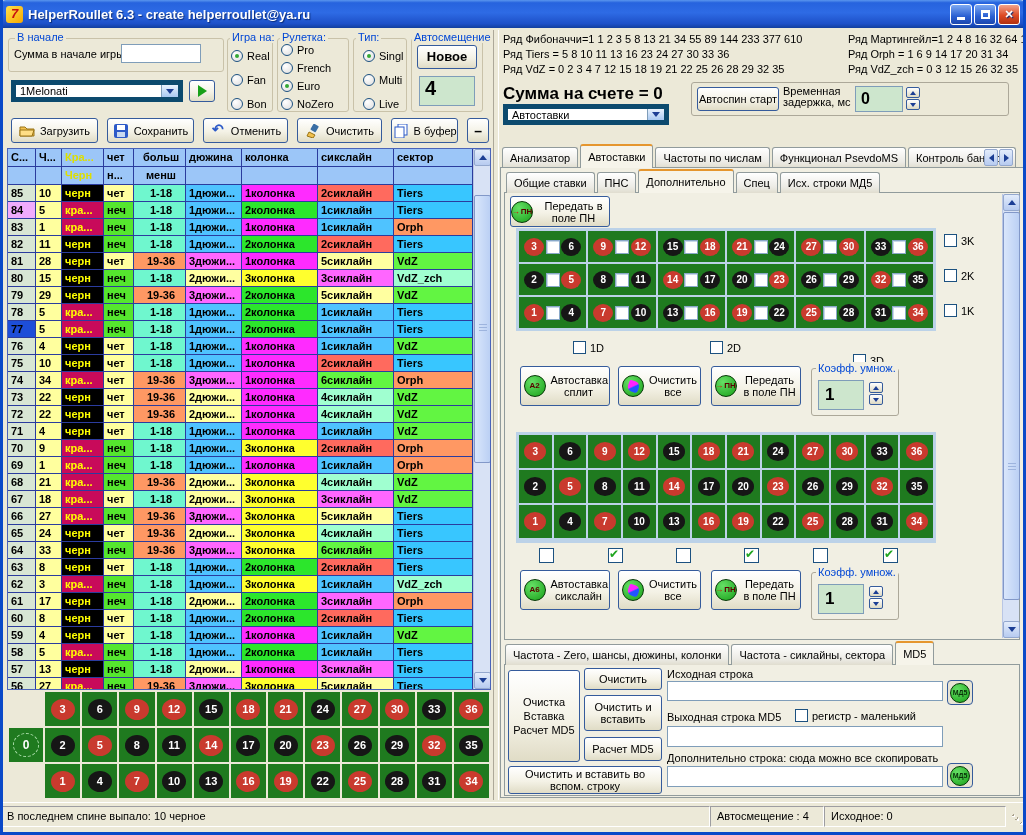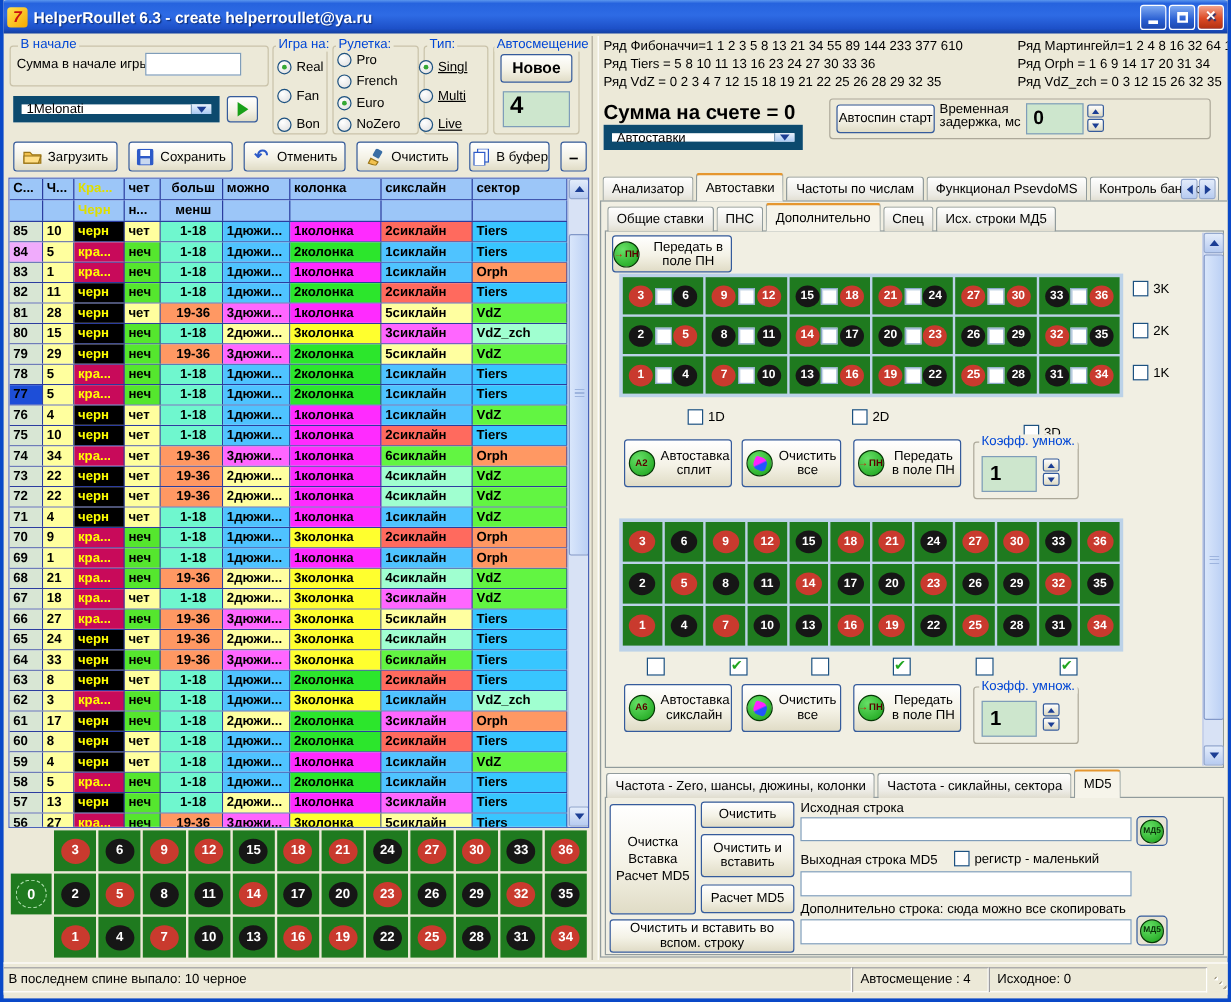--- a/index.html
+++ b/index.html
@@ -33,21 +33,21 @@
   .gbox { background:#CDE6CD; border:1px solid #7F9DB9; font-weight:bold; }
   .fieldset { border:1px solid #C9C2A9; border-radius:3px; }
   .flabel { position:absolute; color:#0046D5; font-size:11px; background:#ECE9D8; padding:0 2px; }
   .radio { width:12px; height:12px; border-radius:50%; border:1px solid #1C5180;
     background:radial-gradient(circle at 35% 30%,#fff,#DDD); position:relative; flex:none; }
   .radio.sel::after { content:""; position:absolute; left:3px; top:3px; width:4px; height:4px;
     border-radius:50%; background:#35A835; }
   .cb { width:13px; height:13px; border:1px solid #1C5180; background:#fff; position:relative; flex:none; }
   .cb.on::after { content:"\2714"; position:absolute; left:0px; top:-2px; color:#1FA51F; font-size:12px; }
   .ritem { display:flex; align-items:center; gap:4px; font-size:11px; }
-  .combo { background:#fff; border:7px solid #0c4a6e; display:flex; align-items:center; font-size:11px; }
+  .combo { background:#fff; border:5px solid #0c4a6e; display:flex; align-items:center; font-size:11px; }
   .combo .cval { padding-left:4px; }
   .combo .drop { margin-left:auto; width:17px; align-self:stretch; border-left:1px solid #7F9DB9;
     background:linear-gradient(180deg,#E9F2FD,#A9C9F2); display:flex; align-items:center; justify-content:center; }
   .tri-d { border-left:4px solid transparent; border-right:4px solid transparent; border-top:5px solid #1C3E94; }
   .tri-u { border-left:4px solid transparent; border-right:4px solid transparent; border-bottom:5px solid #1C3E94; }
   .tri-l { border-top:4px solid transparent; border-bottom:4px solid transparent; border-right:5px solid #1C3E94; }
   .tri-r { border-top:4px solid transparent; border-bottom:4px solid transparent; border-left:5px solid #1C3E94; }
   .spinstack { display:flex; flex-direction:column; gap:1px; }
   .spinbtn { width:14px; height:11px; border:1px solid #355B9C; border-radius:2px;
     background:linear-gradient(180deg,#fff,#DDD9C3); display:flex; align-items:center; justify-content:center; }
@@ -199,21 +199,21 @@
         <span>Euro</span>
       </div>
       <div class="ritem" style="height: 18px;">
         <span class="radio"></span>
         <span>NoZero</span>
       </div>
     </div>
 
   <div class="abs fieldset" style="left:350px;top:38px;width:54px;height:74px;"></div>
   <span class="flabel abs" style="left:353px;top:31px;">Тип:</span>
-  <div class="abs" style="left:346px;top:44px;text-decoration:underline;">
+  <div class="abs" style="left:360px;top:44px;">
       <div class="ritem" style="height: 24px;">
         <span class="radio sel"></span>
         <span>Singl</span>
       </div>
       <div class="ritem" style="height: 24px;">
         <span class="radio"></span>
         <span>Multi</span>
       </div>
       <div class="ritem" style="height: 24px;">
         <span class="radio"></span>
@@ -266,21 +266,21 @@
     </div>
 
   <div class="htable">
     <div class="hcols">
         <div class="hrow hdr">
           <span class="hcell c0">С...</span>
           <span class="hcell c1">Ч...</span>
           <span class="hcell c2" style="color: rgb(222, 222, 0);">Кра...</span>
           <span class="hcell c3">чет</span>
           <span class="hcell c4">больш</span>
-          <span class="hcell c5">можно</span>
+          <span class="hcell c5">дюжина</span>
           <span class="hcell c6">колонка</span>
           <span class="hcell c7">сикслайн</span>
           <span class="hcell c8">сектор</span>
         </div>
         <div class="hrow hdr">
           <span class="hcell c0"></span>
           <span class="hcell c1"></span>
           <span class="hcell c2" style="color: rgb(222, 222, 0);">Черн</span>
           <span class="hcell c3">н...</span>
           <span class="hcell c4">менш</span>

